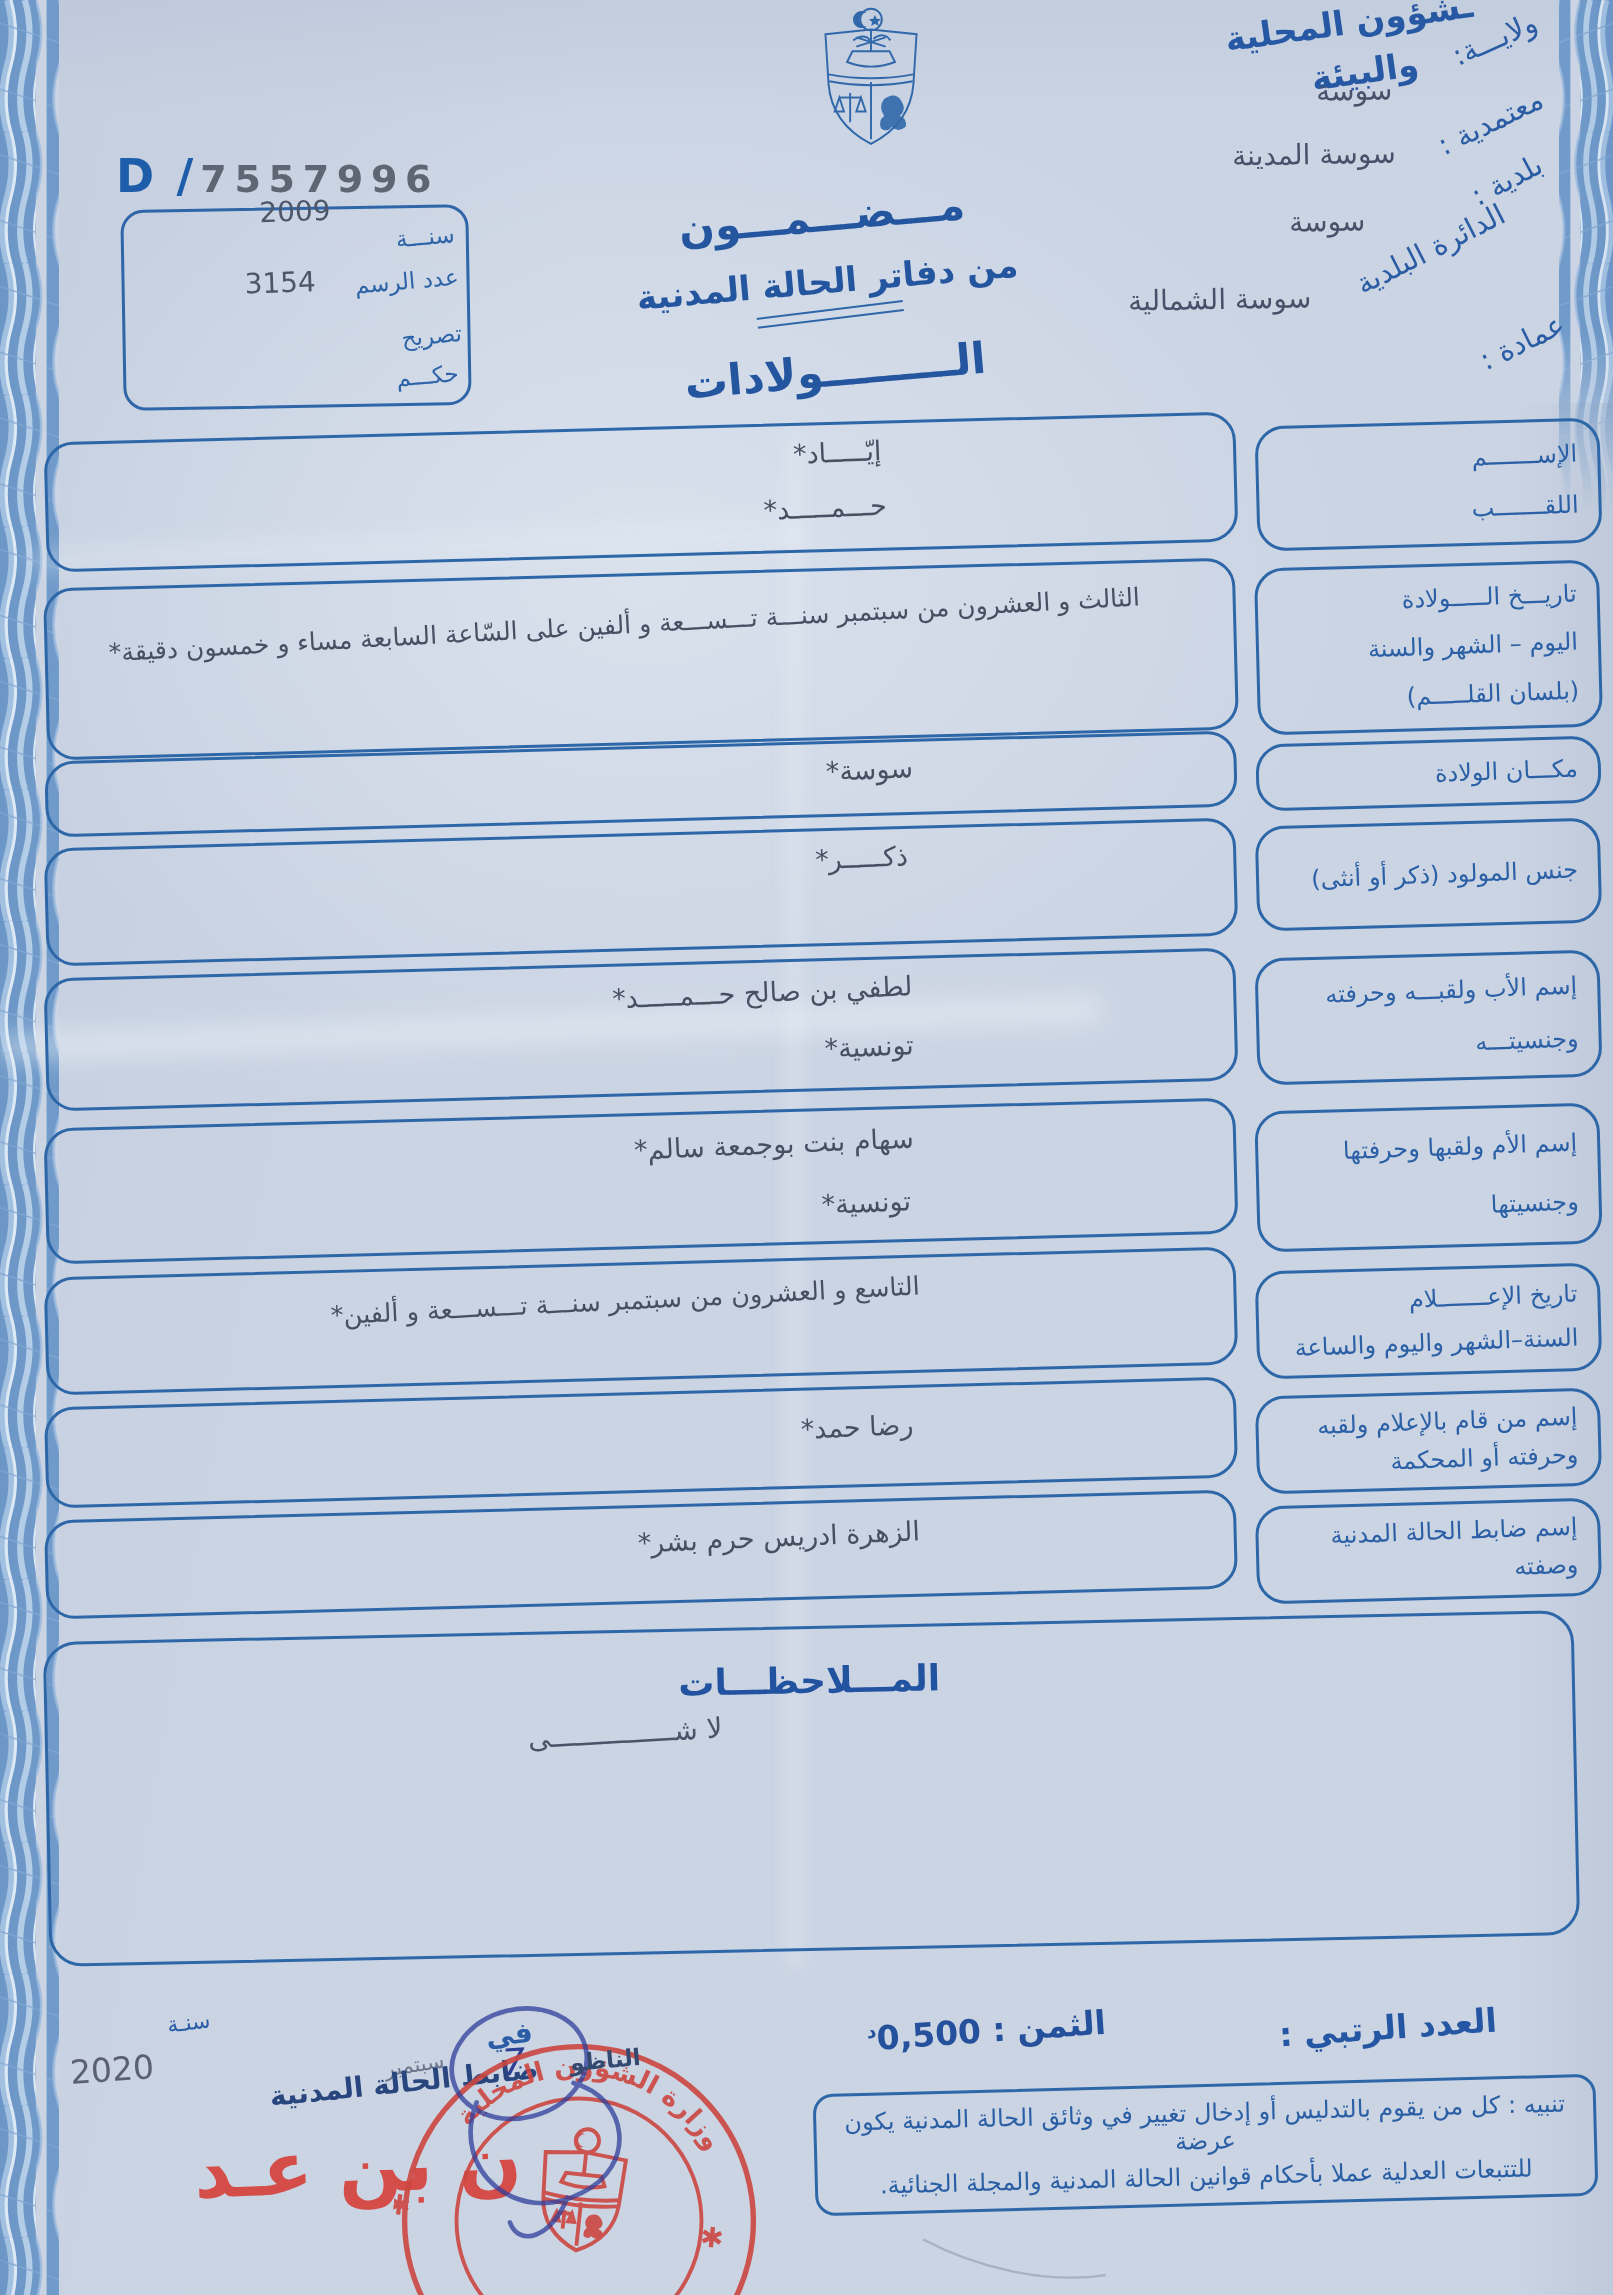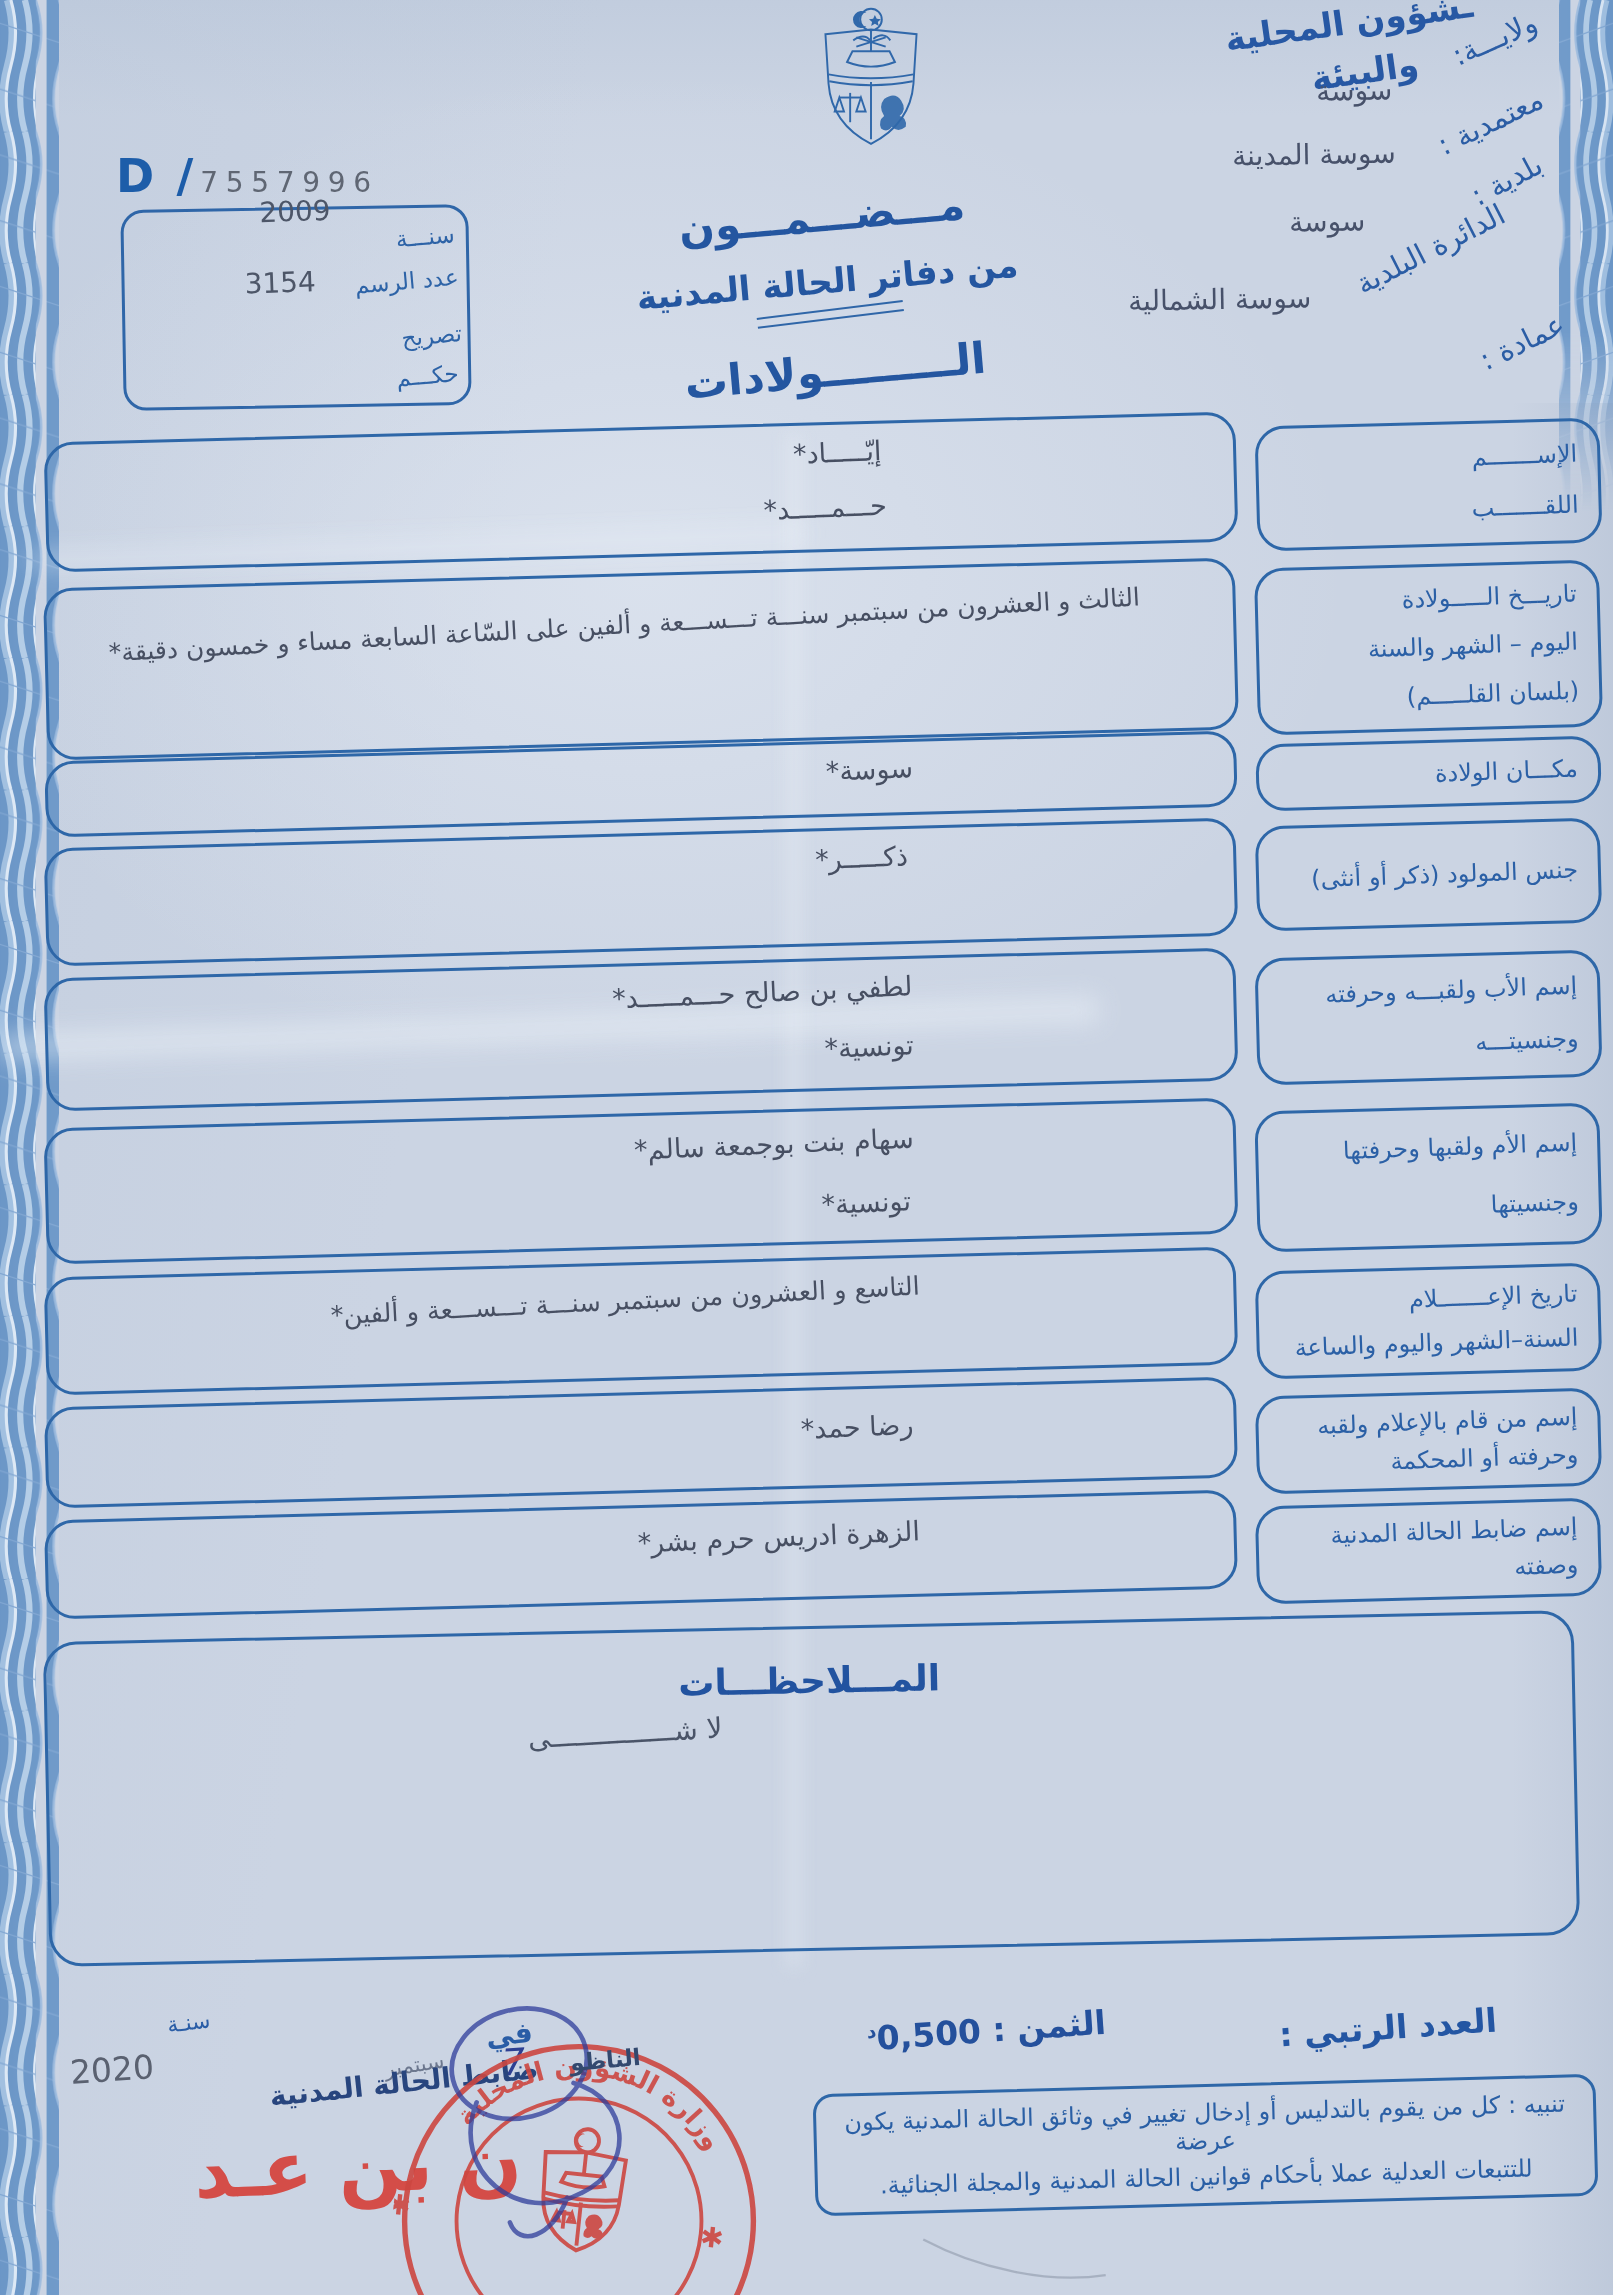--- a/index.html
+++ b/index.html
@@ -20,21 +20,21 @@
       -webkit-mask-image:linear-gradient(to bottom,#000 65%,transparent);
       mask-image:linear-gradient(to bottom,#000 65%,transparent);}
   
   .crease-h{position:absolute;left:0;top:1016px;width:1099px;height:25px;background:rgba(240,245,252,.5);filter:blur(12.4px);transform:rotate(-2deg);}
   .crease-h2{position:absolute;left:31px;top:539px;width:774px;height:15.5px;background:rgba(236,242,250,.42);filter:blur(11px);transform:rotate(-2deg);}
   .crease-v{position:absolute;left:788px;top:434px;width:12.4px;height:1533px;background:rgba(238,243,250,.42);filter:blur(9.3px);}
   .shade-r{position:absolute;right:0;top:403px;width:101px;height:1893px;background:linear-gradient(to left, rgba(128,148,178,.17), transparent);}
   
   .serial{position:absolute;left:116px;top:149px;direction:ltr;white-space:nowrap;}
   .serial .d{font-size:46px;font-weight:bold;color:#1d5da9;letter-spacing:3.1px;}
-  .serial .num{font-size:28px;color:#5f6673;letter-spacing:7.7px;font-weight:400;}
+  .serial .num{font-size:38px;color:#5f6673;letter-spacing:7.7px;font-weight:700;}
   .regbox{position:absolute;left:122px;top:207px;width:342px;height:195px;border:3.1px solid #2f66a8;border-radius:23px;transform:rotate(-1deg);}
   .regbox .lab{position:absolute;color:#2d63a7;font-size:23px;transform:rotate(-4deg);}
   .regbox .val{position:absolute;color:#4d5668;font-size:28px;font-weight:500;}
   .rb-ylab{right:11px;top:15.5px;}
   .rb-yval{right:135px;top:-15.5px;}
   .rb-alab{right:7.7px;top:60px;}
   .rb-aval{right:151px;top:56px;}
   .rb-dlab{right:6.2px;top:115px;}
   .rb-jlab{right:9.3px;top:155px;}
   .emblem{position:absolute;left:810px;top:6.2px;width:122px;height:146px;}

